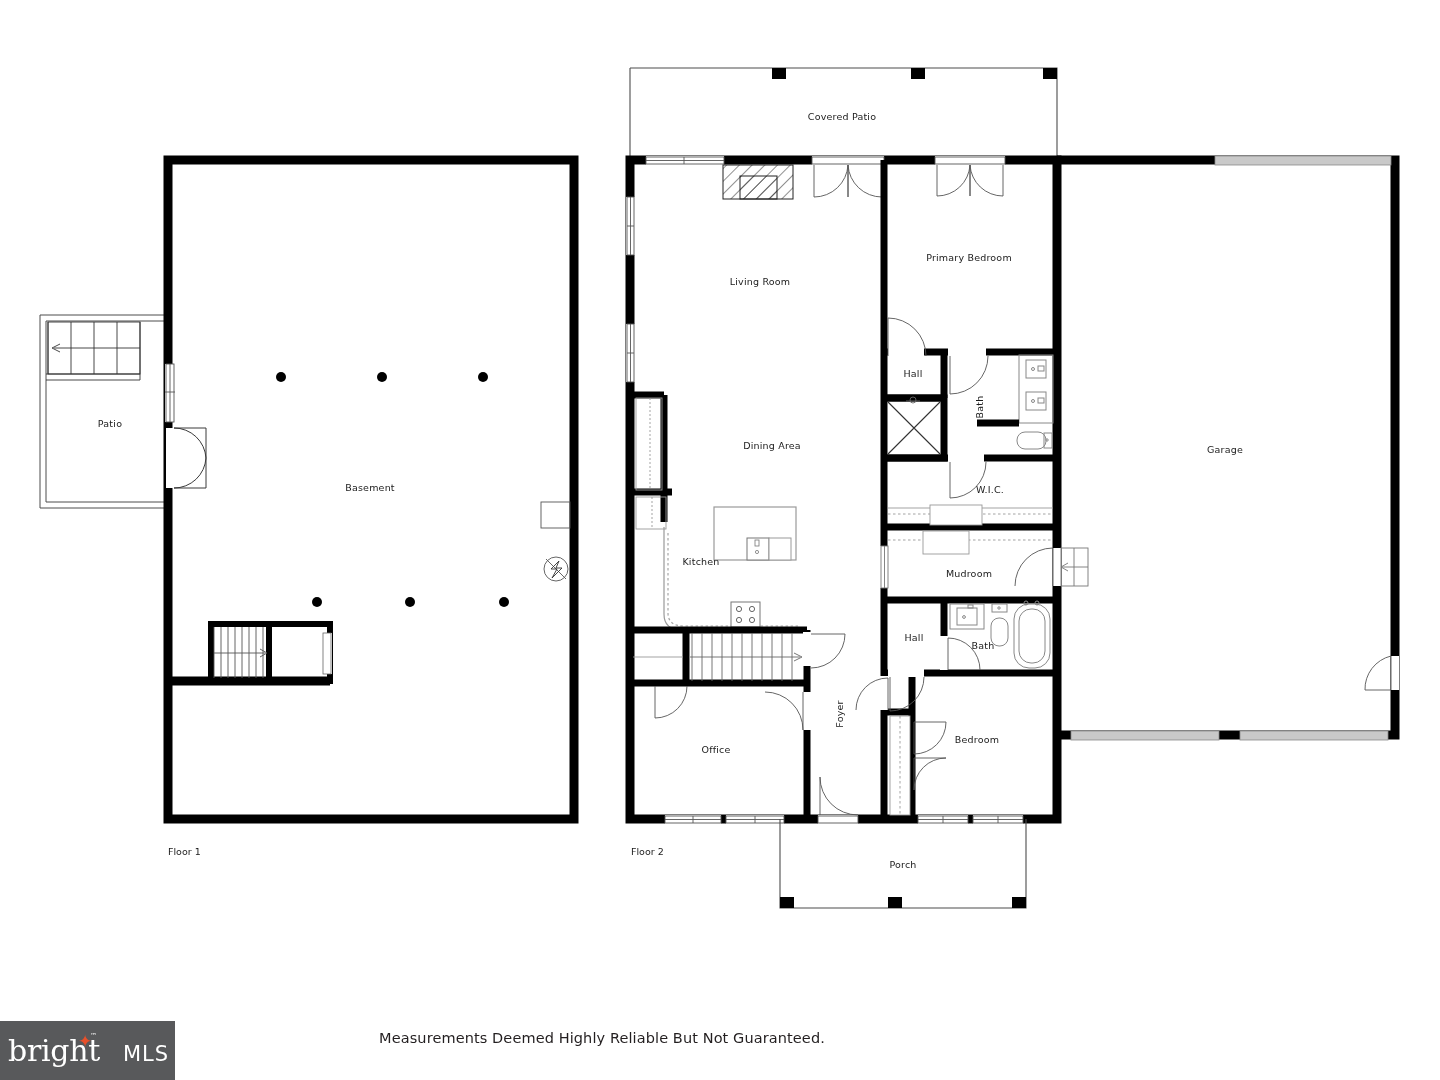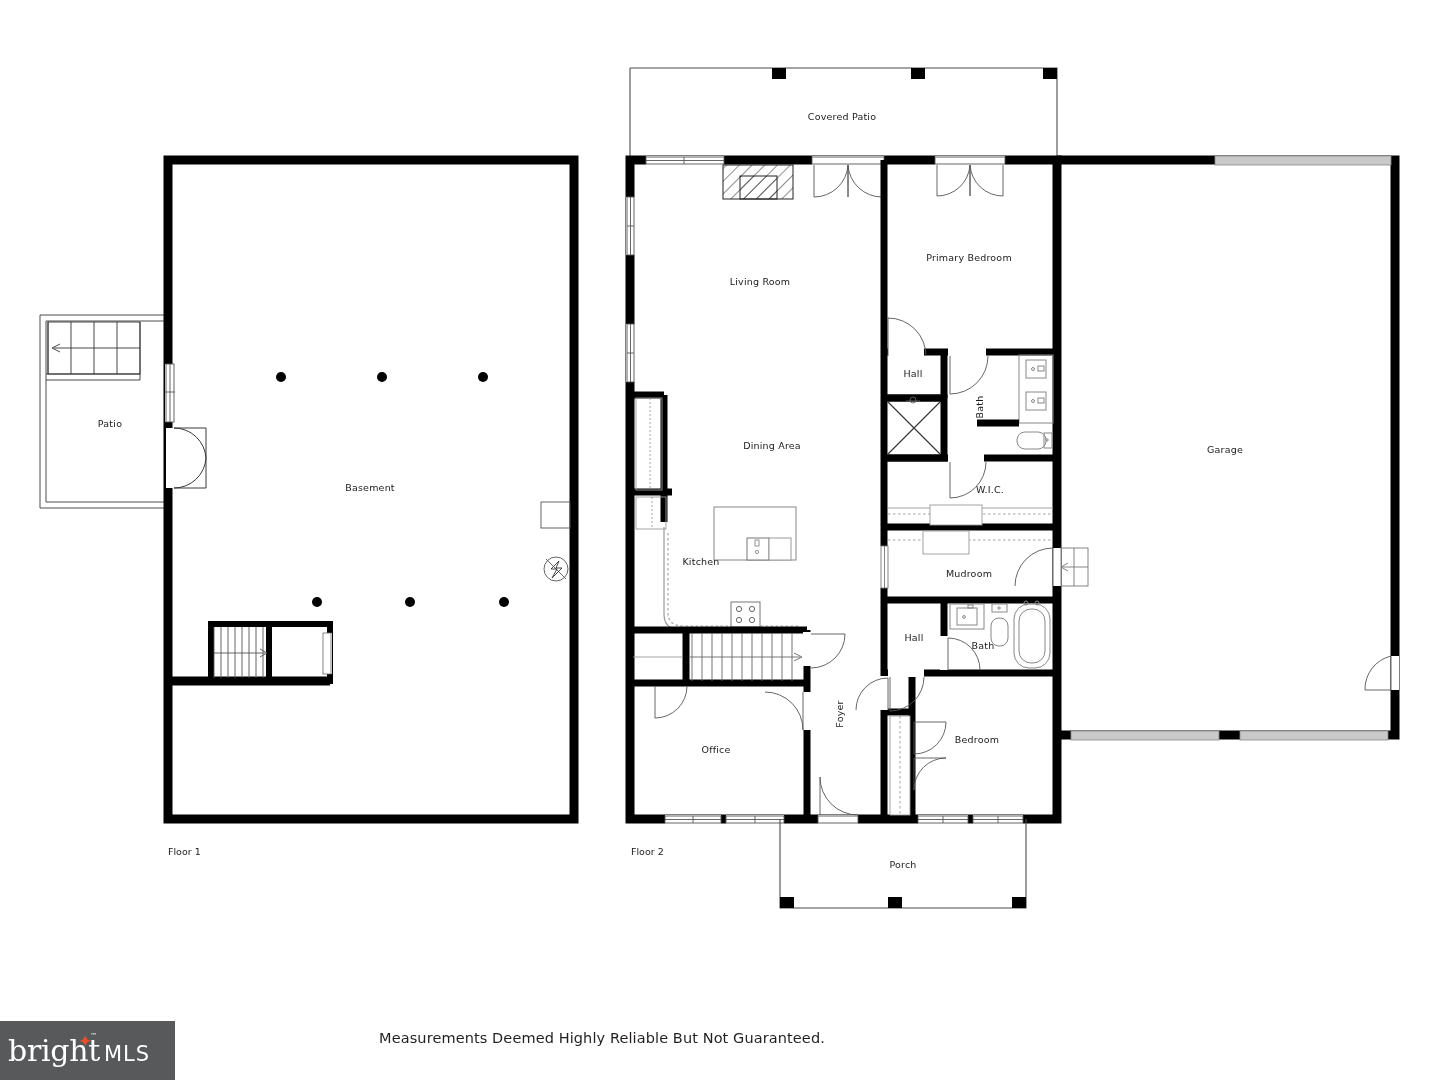--- a/index.html
+++ b/index.html
@@ -36,21 +36,21 @@
   }
   #mls-logo .lg-wrap{
     display:flex;align-items:baseline;padding-left:8px;position:relative;
   }
   #mls-logo .lg-bright{
     font-family:"DejaVu Serif","Liberation Serif",serif;
     font-size:30px;color:#ffffff;line-height:1;letter-spacing:-0.3px;
   }
   #mls-logo .lg-mls{
     font-family:"DejaVu Sans","Liberation Sans",sans-serif;
-    font-size:21px;color:#ffffff;line-height:1;margin-left:4px;letter-spacing:1px;
+    font-size:21px;color:#ffffff;line-height:1;margin-left:23px;letter-spacing:1px;
   }
   #mls-logo .lg-star{
     position:absolute;left:78px;top:-1px;width:13px;height:13px;
     color:#e8502a;font-size:17px;line-height:13px;
   }
   #mls-logo .lg-tm{
     position:absolute;left:90px;top:-4px;
     font-size:7px;color:#ffffff;
     font-family:"DejaVu Sans","Liberation Sans",sans-serif;
   }

